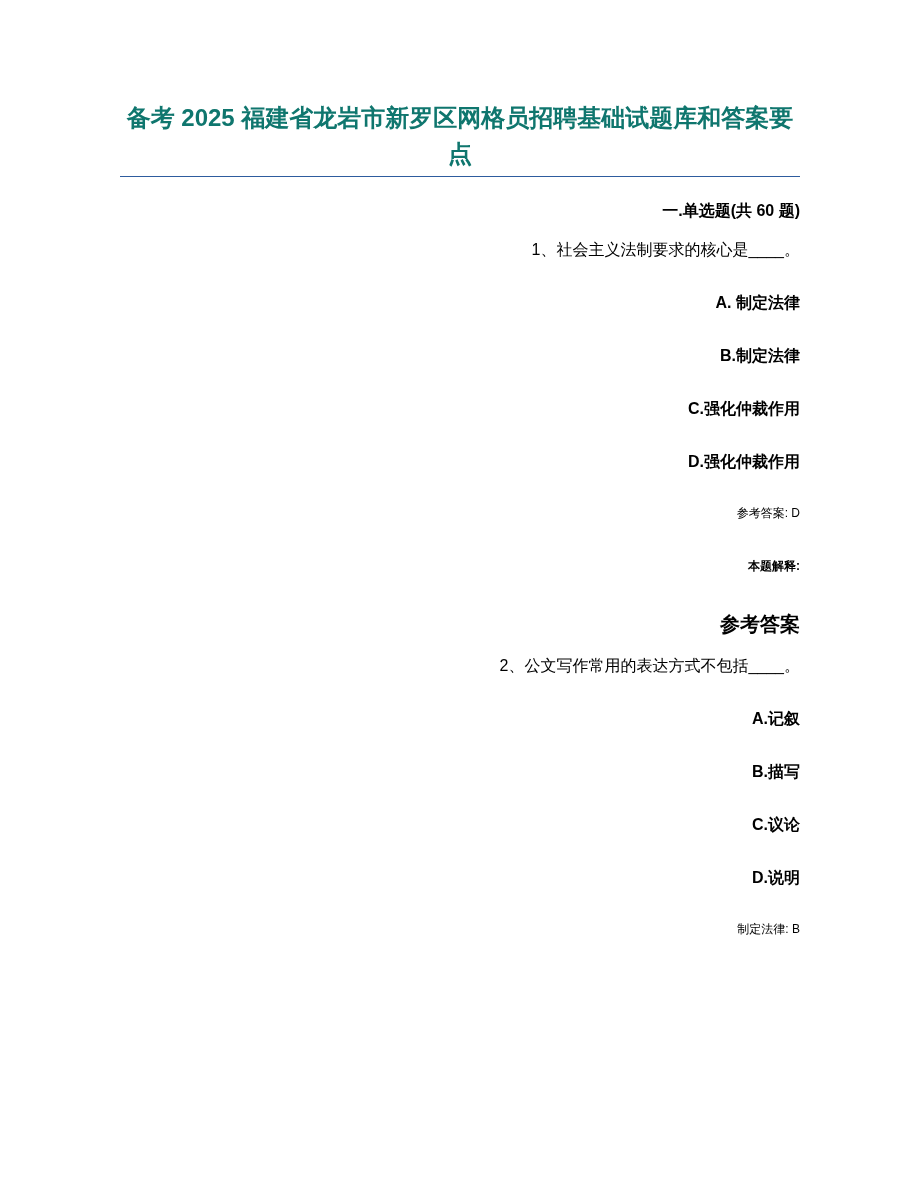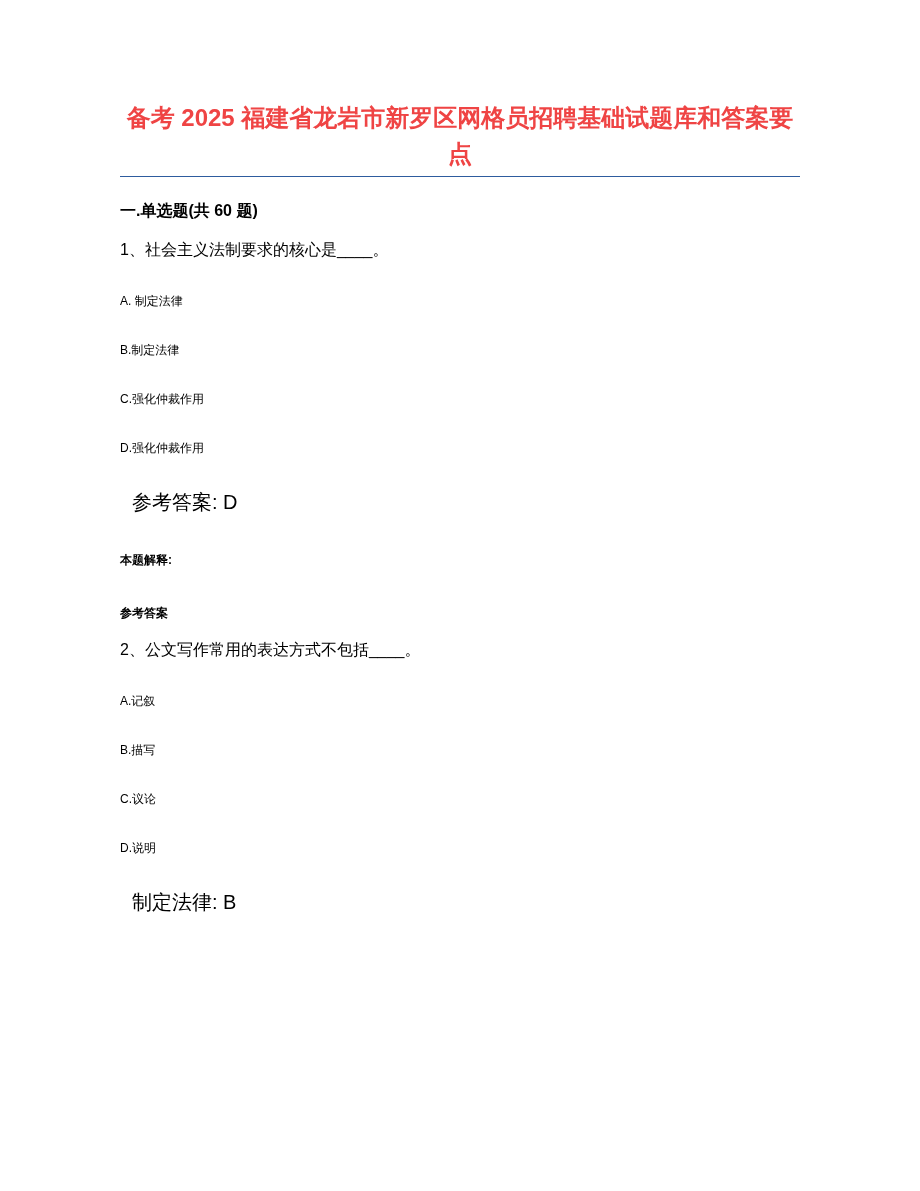--- a/index.html
+++ b/index.html
@@ -1,29 +1,30 @@
 <!DOCTYPE html>
 <html><head>
   <meta charset="utf-8">
   <style>
     * {
       margin: 0;
       padding: 0;
       box-sizing: border-box;
+      text-align: right;
     }
     body {
       width: 920px;
       height: 1191px;
       background: #ffffff;
       font-family: "SimSun", "Microsoft YaHei", sans-serif;
       padding: 100px 120px 60px 120px;
       position: relative;
     }
     .title {
-      color: #ef4444;
+      color: #0f766e;
       font-size: 24px;
       font-weight: bold;
       text-align: center;
       line-height: 1.5;
       margin-bottom: 4px;
     }
     .title-underline {
       border-bottom: 1px solid #2e5c9e;
       margin: 0 0 24px 0;
     }
@@ -33,38 +34,39 @@
       color: #000;
       margin-bottom: 18px;
     }
     .question-text {
       font-size: 16px;
       font-weight: normal;
       color: #000;
       margin-bottom: 32px;
     }
     .option {
-      font-size: 12px;
+      font-size: 16px;
       color: #000;
       margin-bottom: 32px;
+      font-weight: bold;
     }
     .answer {
-      font-size: 20px;
+      font-size: 12px;
       color: #000;
       margin-bottom: 36px;
       margin-left: 12px;
     }
     .explain-label {
       font-size: 12px;
       font-weight: bold;
       color: #000;
       margin-bottom: 36px;
     }
     .ref-answer {
-      font-size: 12px;
+      font-size: 20px;
       font-weight: bold;
       color: #000;
       margin-bottom: 18px;
     }
   </style>
 </head>
 <body>
 
 <div class="title">备考 2025 福建省龙岩市新罗区网格员招聘基础试题库和答案要点</div>
 <div class="title-underline"></div>

